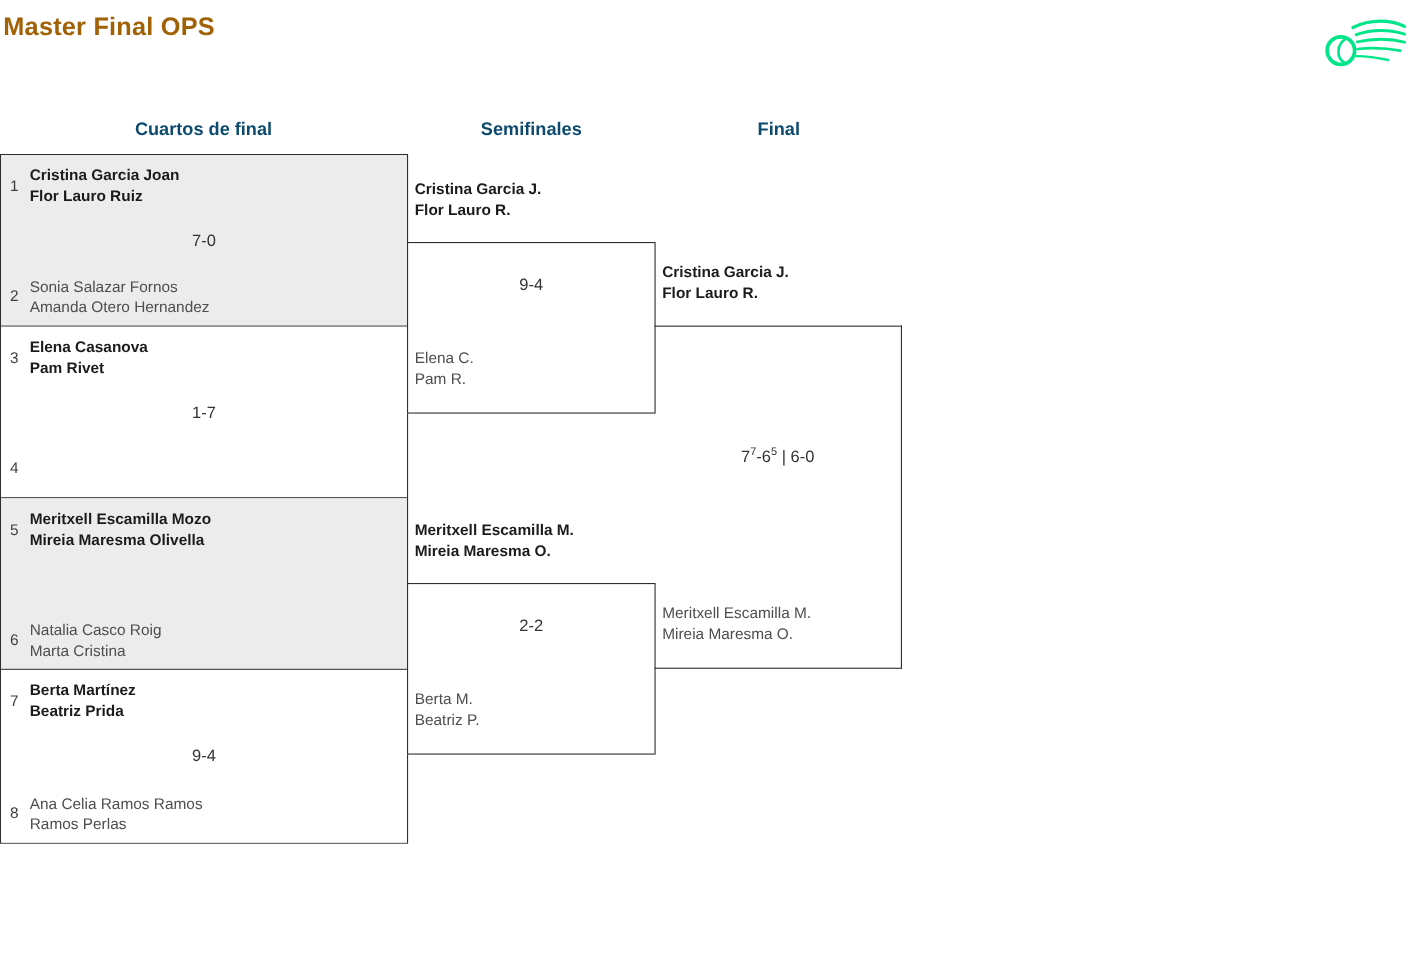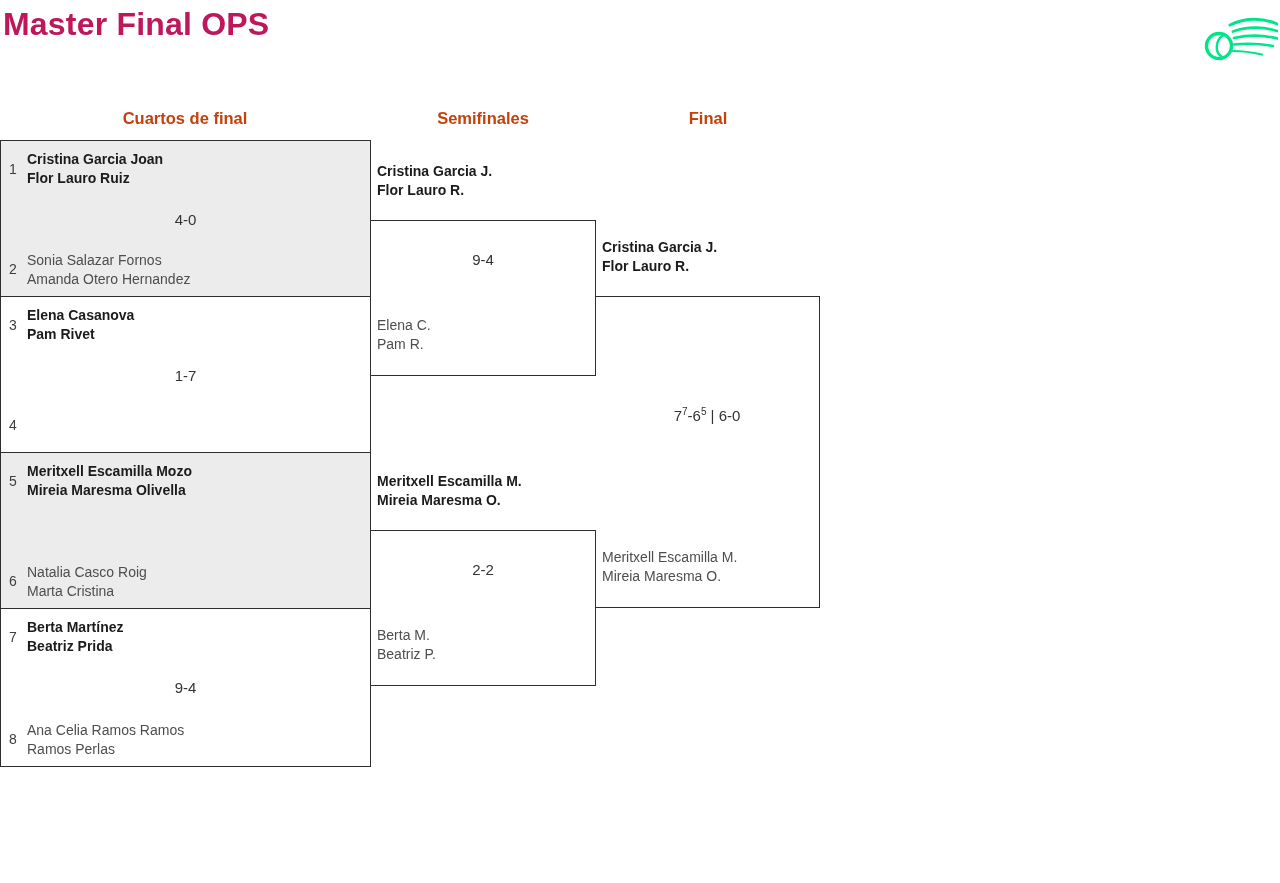--- a/index.html
+++ b/index.html
@@ -10,26 +10,26 @@
     --loser:#4e4e4e;
     --score:#333333;
   }
   html,body{margin:0;padding:0;background:#fff;}
   .page{
     position:relative;width:1280px;height:883px;background:#ffffff;
     font-family:"Liberation Sans", sans-serif;overflow:hidden;
   }
   .title{
     position:absolute;left:3px;top:8px;
-    font-size:32px;font-weight:700;color:#be185d;line-height:33px;letter-spacing:0.2px;
+    font-size:23px;font-weight:700;color:#a16207;line-height:33px;letter-spacing:0.2px;
   }
   .logo{position:absolute;left:1202px;top:15px;width:76px;height:52px;}
   .round-label{
     position:absolute;top:109px;text-align:center;
-    font-size:16.5px;font-weight:600;color:#c2410c;
+    font-size:16.5px;font-weight:600;color:#0c4a6e;
   }
   .round-qf{left:0;width:370px;}
   .round-sf{left:370px;width:226px;}
   .round-f{left:595px;width:226px;}
 
   
   .qf-stack{
     position:absolute;left:0;top:140px;width:371px;box-sizing:border-box;
     border:1px solid var(--line);background:#fff;
   }
@@ -104,21 +104,21 @@
   <div class="round-label round-f">Final</div>
 
   <div class="qf-stack">
 
     <div class="qf-match shaded">
       <div class="seed seed-top">1</div>
       <div class="qf-team-top winner">
         <div class="team-line">Cristina Garcia Joan</div>
         <div class="team-line">Flor Lauro Ruiz</div>
       </div>
-      <div class="qf-score">4-0</div>
+      <div class="qf-score">7-0</div>
       <div class="seed seed-bottom">2</div>
       <div class="qf-team-bottom loser">
         <div class="team-line">Sonia Salazar Fornos</div>
         <div class="team-line">Amanda Otero Hernandez</div>
       </div>
     </div>
 
     <div class="qf-match">
       <div class="seed seed-top">3</div>
       <div class="qf-team-top winner">

